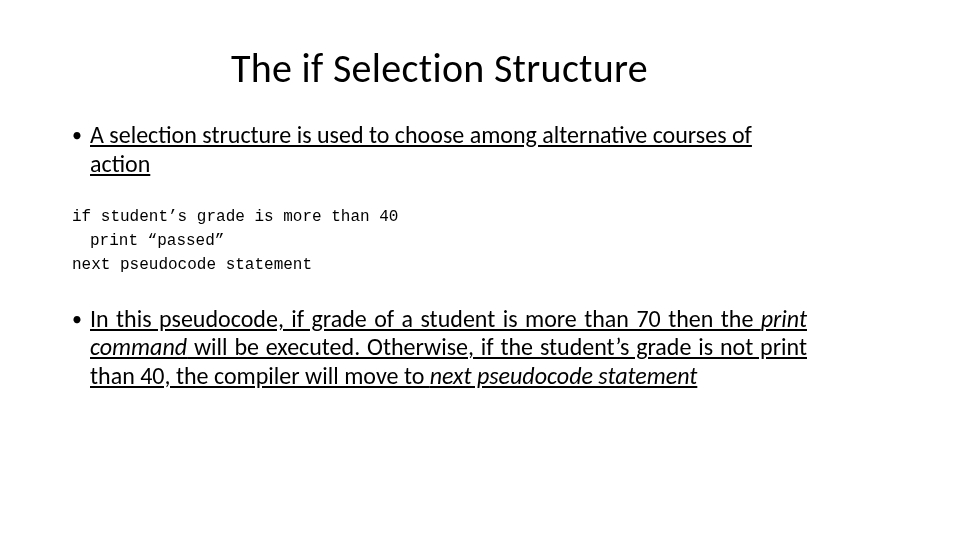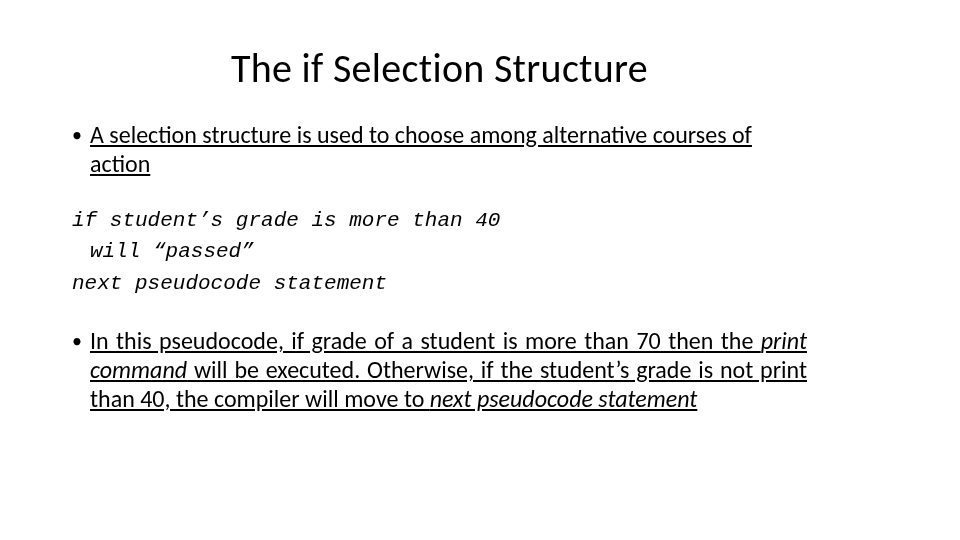--- a/index.html
+++ b/index.html
@@ -40,43 +40,42 @@
     width: 18px;
     padding-top: 2px;
     font-size: 20px;
   }
   .bullet .bullet-text {
     flex: 1 1 auto;
     text-decoration: underline;
   }
   .pseudocode {
     font-family: "Courier New", Courier, monospace;
-    font-style: italic;
-    font-size: 21px;
+    font-size: 16px;
     line-height: 1.5;
     margin: 5px 0 28px 0;
     white-space: pre;
   }
   .indent1 { padding-left: 18px; display: block; }
   .ital { font-style: italic; margin-top: 28px; }
 </style>
 </head>
 <body>
 
 <div class="slide">
 
   <h1 class="title">The if Selection Structure</h1>
 
   <div class="bullet">
     <span class="dot">•</span>
     <span class="bullet-text">A selection structure is used to choose among alternative courses of action</span>
   </div>
 
   <div class="pseudocode"><span>if student’s grade is more than 40</span>
-<span class="indent1">will “passed”</span><span>next pseudocode statement</span></div>
+<span class="indent1">print “passed”</span><span>next pseudocode statement</span></div>
 
   <div class="bullet justify">
     <span class="dot">•</span>
     <span class="bullet-text">
       <span>In this pseudocode, if grade of a student is more than 70 then the </span><span class="ital">print command</span><span> will be executed. Otherwise, if the student’s grade is not print than 40, the compiler will move to </span><span class="ital">next pseudocode statement</span>
     </span>
   </div>
 
 </div>
 

